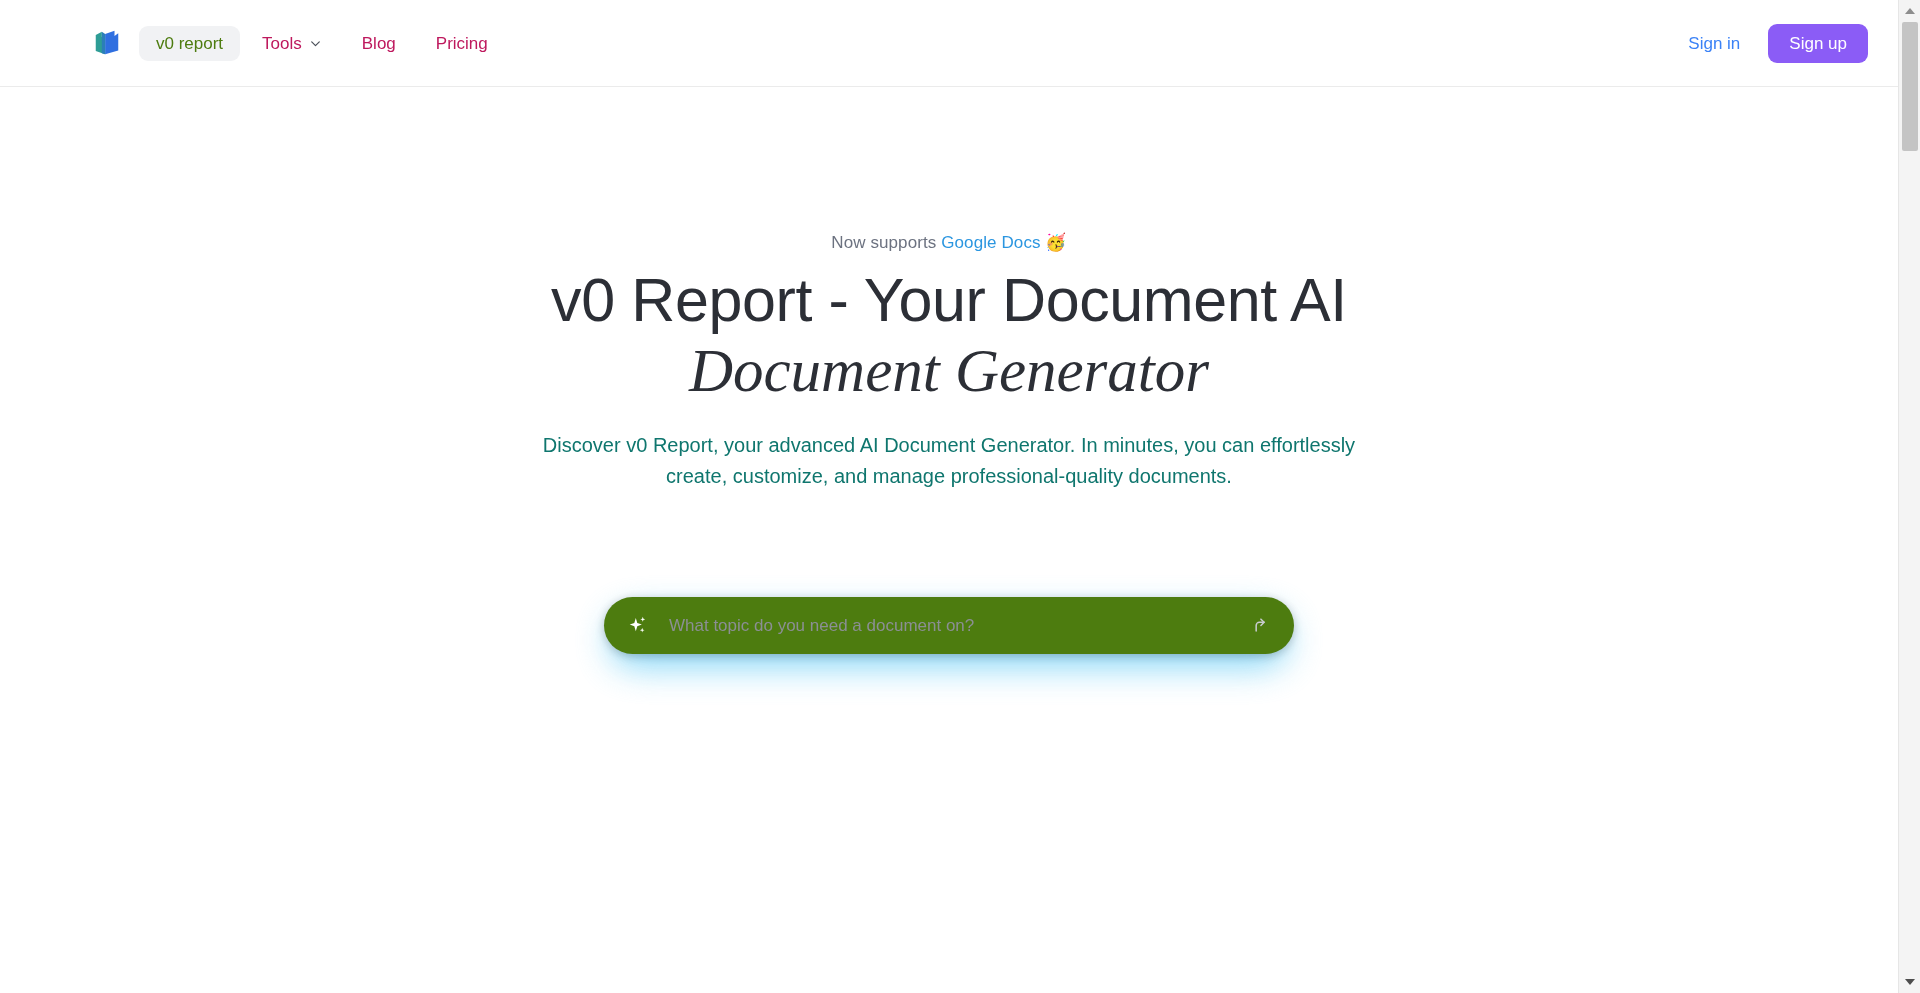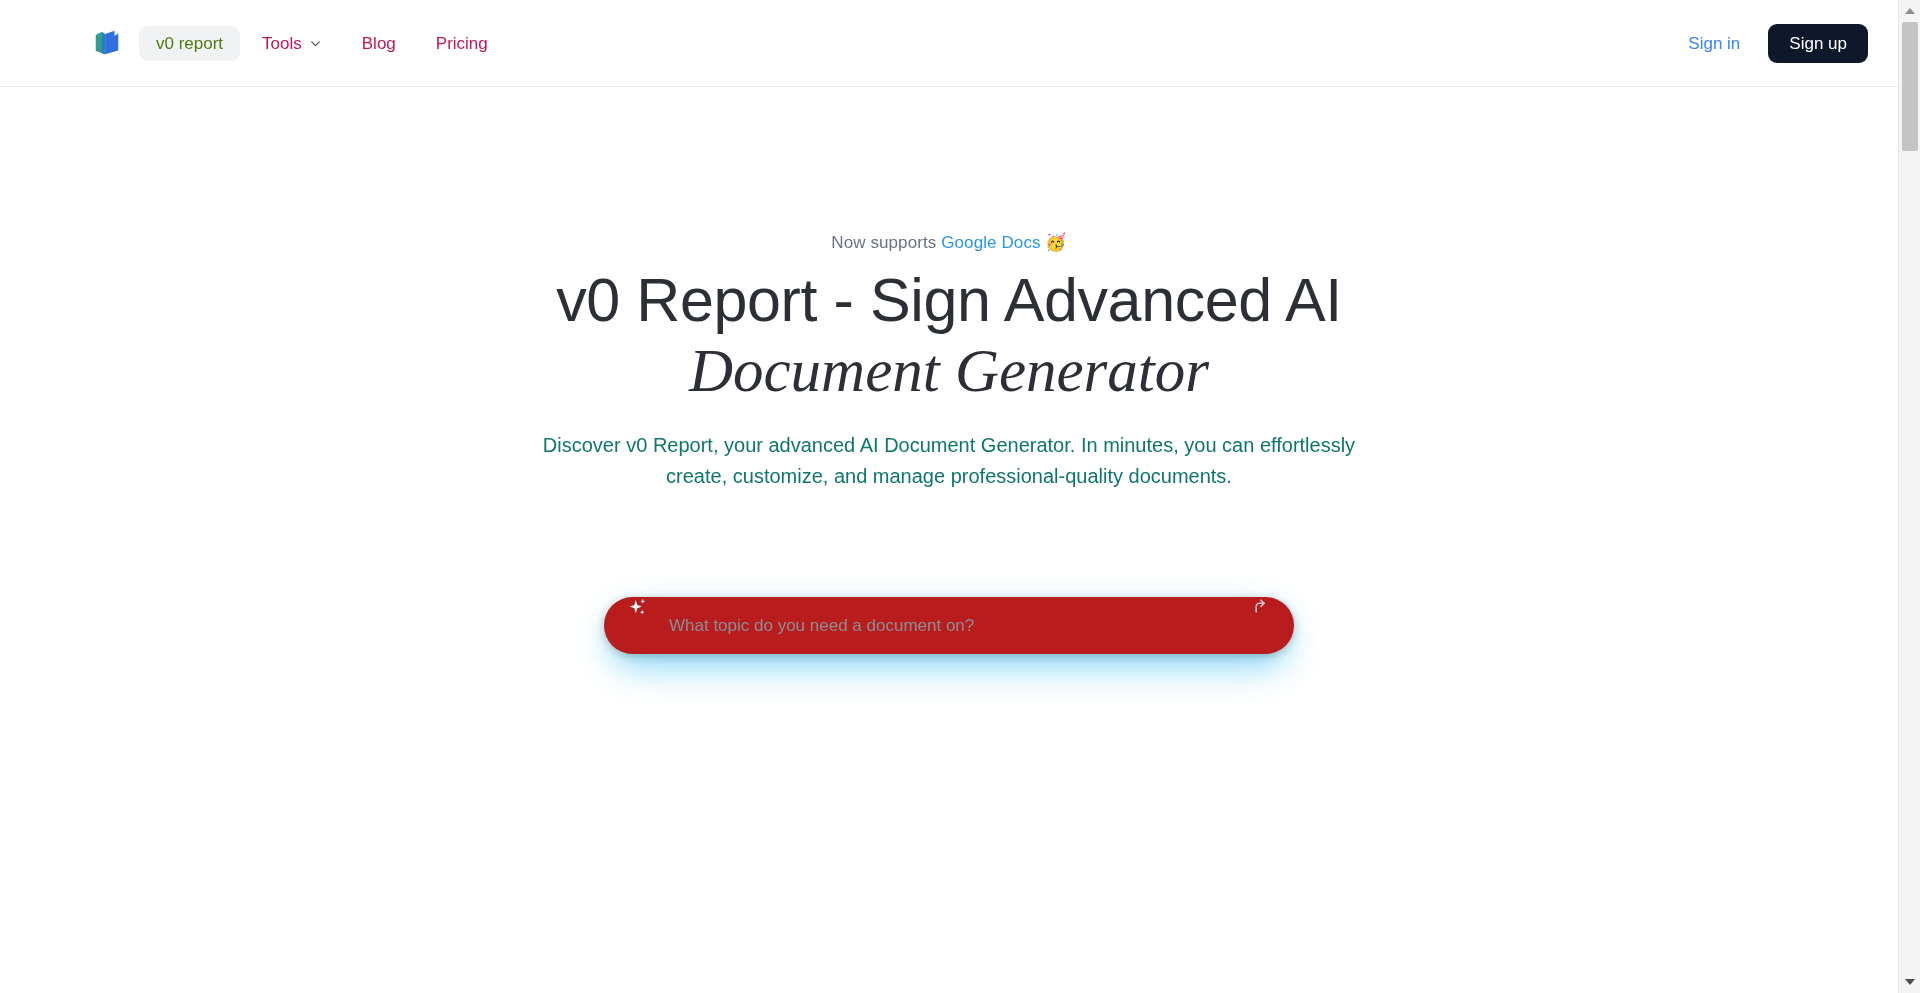--- a/index.html
+++ b/index.html
@@ -99,21 +99,21 @@
     padding: 9px 14px;
     border-radius: 9px;
     cursor: pointer;
     font-family: "Liberation Sans", sans-serif;
     line-height: 1;
   }
 
   .signup-btn {
     font-size: 17px;
     color: #ffffff;
-    background: #0f172a;
+    background: #8b5cf6;
     border: none;
     border-radius: 9px;
     padding: 11px 21px;
     cursor: pointer;
     font-family: "Liberation Sans", sans-serif;
     line-height: 1;
     white-space: nowrap;
   }
 
   
@@ -194,23 +194,24 @@
     background: #7fd4f7;
     filter: blur(17px);
     opacity: 0.92;
     z-index: 0;
   }
 
   .prompt-bar {
     position: relative;
     z-index: 1;
     height: 57px;
-    background: #b91c1c;
+    background: #4d7c0f;
     border-radius: 30px;
     display: flex;
+    align-items: center;
     padding: 0 22px 0 23px;
     box-shadow: 0 2px 10px rgba(0,0,0,0.22);
   }
 
   .sparkle-icon {
     width: 22px;
     height: 22px;
     flex: 0 0 22px;
     color: #ffffff;
     margin-right: 20px;
@@ -331,21 +332,21 @@
   <main class="main">
     <section class="hero">
 
       <div class="announce">
         <span>Now supports</span>
         <a class="announce-link" href="#">Google Docs</a>
         <span class="announce-emoji">🥳</span>
       </div>
 
       <h1 class="hero-title">
-        <span>v0 Report - Sign Advanced AI</span><br>
+        <span>v0 Report - Your Document AI</span><br>
         <span class="hero-title-em">Document Generator</span>
       </h1>
 
       <p class="hero-sub">Discover v0 Report, your advanced AI Document Generator. In minutes, you can effortlessly create, customize, and manage professional-quality documents.</p>
 
       <div class="prompt-wrap">
         <div class="prompt-glow"></div>
 
         <div class="prompt-bar">
           <svg class="sparkle-icon" viewBox="0 0 24 24" fill="currentColor">

